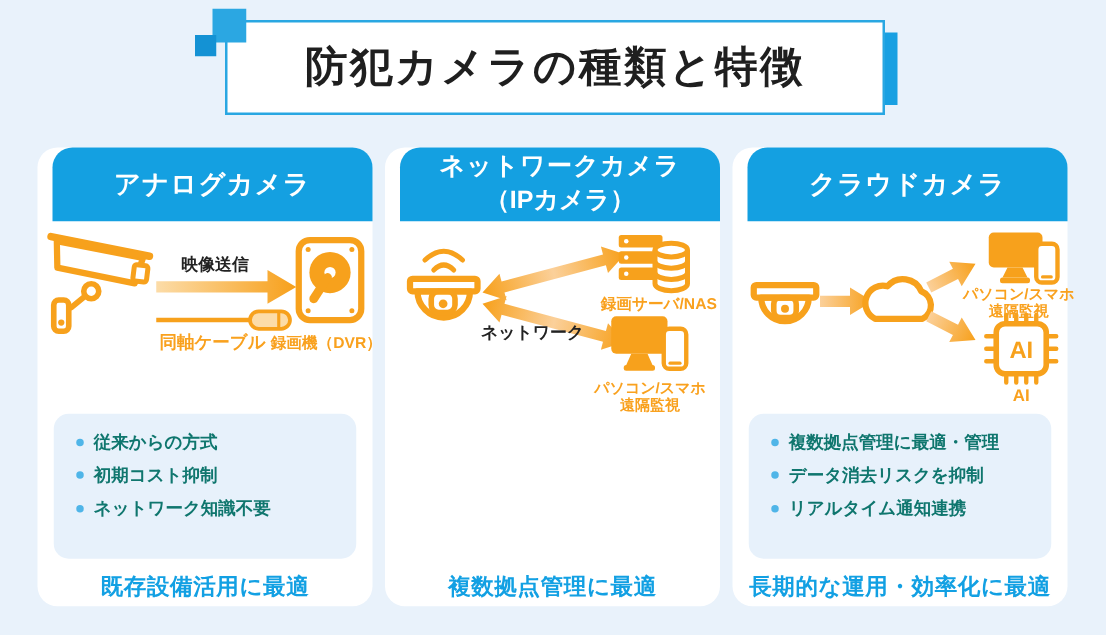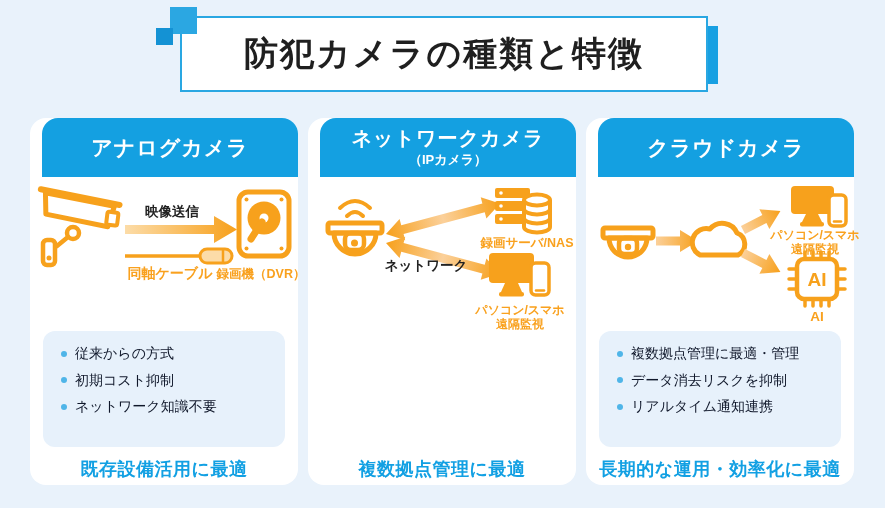--- a/index.html
+++ b/index.html
@@ -17,30 +17,30 @@
   .sq-small{left:156px;top:28px;width:17px;height:17px;background:#1492D4;}
 
   
   .card{position:absolute;top:118px;width:268px;height:367px;background:#fff;border-radius:16px;}
   .card-1{left:30px;}
   .card-2{left:308px;}
   .card-3{left:586px;}
   .card-head{height:59px;background:#14A0E1;border-radius:16px 16px 0 0;display:flex;
              flex-direction:column;align-items:center;justify-content:center;color:#fff;margin-left:12px;}
   .card-title{font-size:21px;font-weight:800;letter-spacing:1px;line-height:1.1;}
-  .card-sub{font-size:13px;font-weight:700;margin-top:2px;}
+  .card-sub{font-size:20px;font-weight:700;margin-top:2px;}
   .card-2 .card-title{font-size:20px;}
 
   .diagram{position:absolute;left:0;top:59px;width:268px;height:153px;overflow:visible;}
   .diagram text{font-family:"Liberation Sans",sans-serif;font-weight:bold;}
 
   .features{position:absolute;left:13px;right:13px;top:213px;height:116px;background:#E7F1FB;
             border-radius:12px;margin:0;padding:14px 8px 0 18px;list-style:none;box-sizing:border-box;}
   .features li{display:flex;align-items:center;gap:8px;margin-bottom:9px;font-size:14px;
-               font-weight:400;color:#0f172a;line-height:1.25;}
+               font-weight:700;color:#0f766e;line-height:1.25;}
   .dot{width:6px;height:6px;border-radius:50%;background:#4FB5E8;flex:none;}
 
   .best{position:absolute;left:0;right:0;top:339px;text-align:center;font-size:18px;
         font-weight:700;color:#12A0E3;letter-spacing:0.5px;}
 </style>
 </head>
 <body>
 
 <div class="stage">
 

